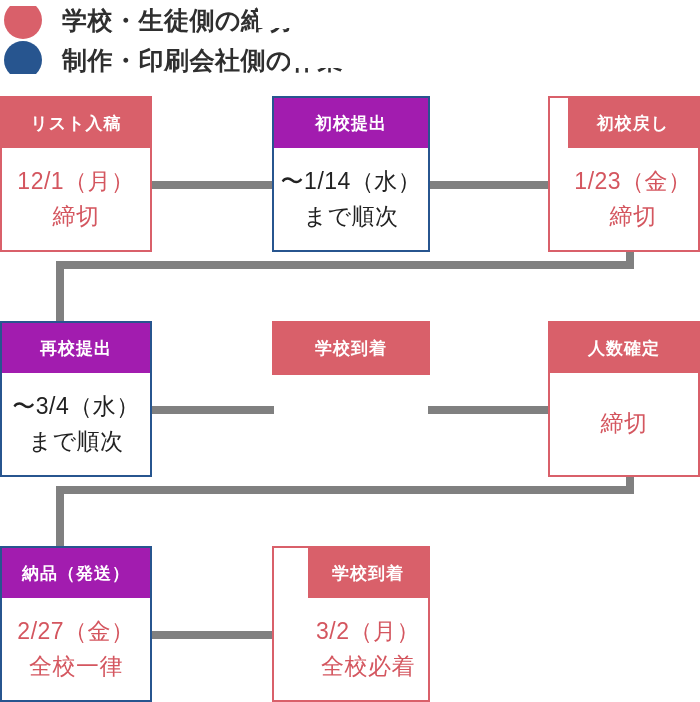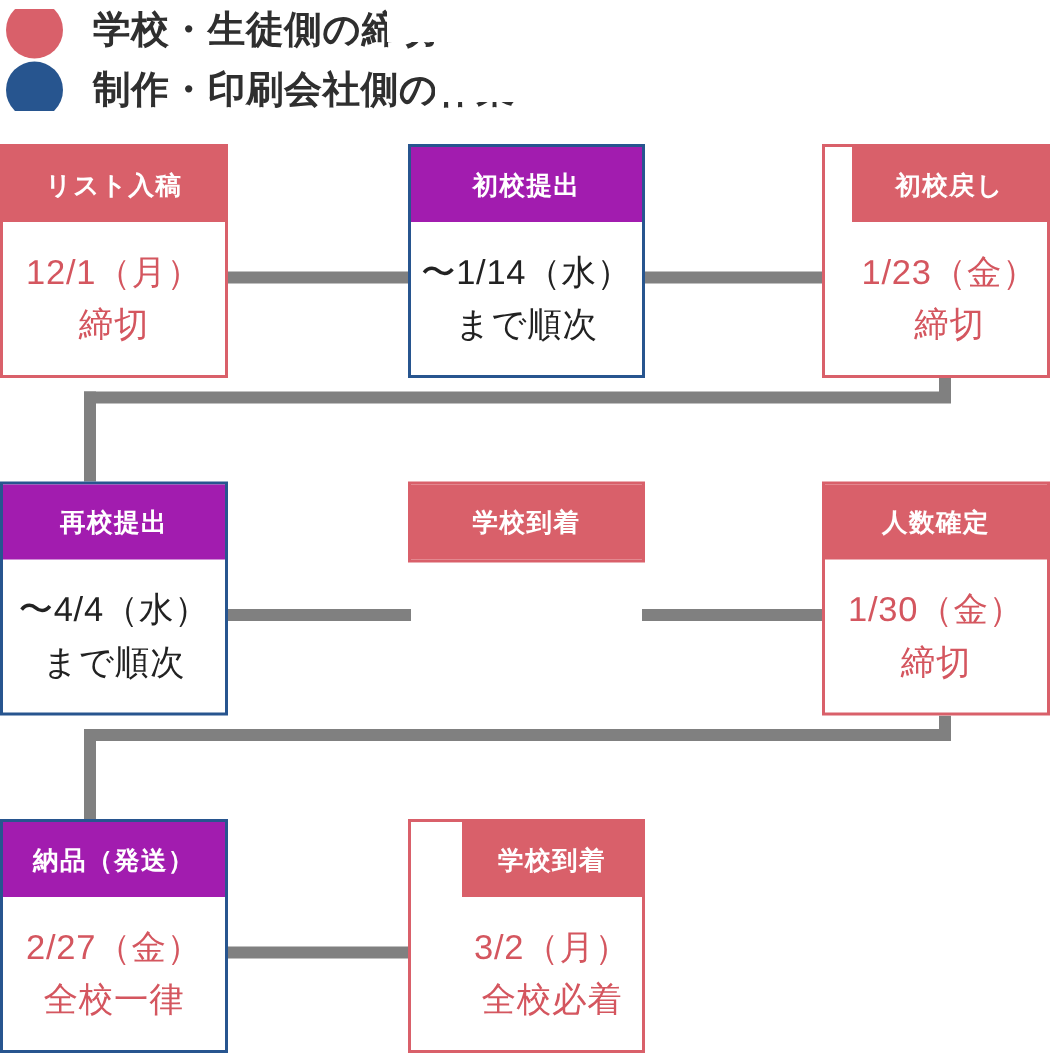--- a/index.html
+++ b/index.html
@@ -184,33 +184,32 @@
     <div class="node-header">初校戻し</div>
     <div class="node-body red-text">
       <div class="line">1/23（金）</div>
       <div class="line">締切</div>
     </div>
   </div>
 
   <div class="node blue" style="left:0px; top:321px;">
     <div class="node-header">再校提出</div>
     <div class="node-body dark-text">
-      <div class="line">〜4/4（水）</div>
+      <div class="line">〜3/4（水）</div>
       <div class="line">まで順次</div>
     </div>
   </div>
 
   <div class="node wide" style="left:272px; top:321px;">
     <div class="node-header">学校到着</div>
   </div>
 
   <div class="node" style="left:548px; top:321px;">
     <div class="node-header">人数確定</div>
     <div class="node-body red-text">
-      <div class="line">1/30（金）</div>
       <div class="line">締切</div>
     </div>
   </div>
 
   <div class="node blue" style="left:0px; top:546px;">
     <div class="node-header">納品（発送）</div>
     <div class="node-body red-text">
       <div class="line">2/27（金）</div>
       <div class="line">全校一律</div>
     </div>

